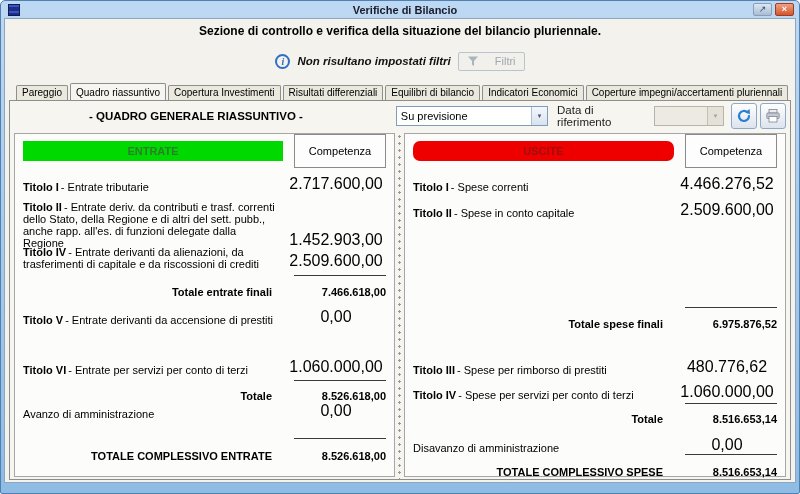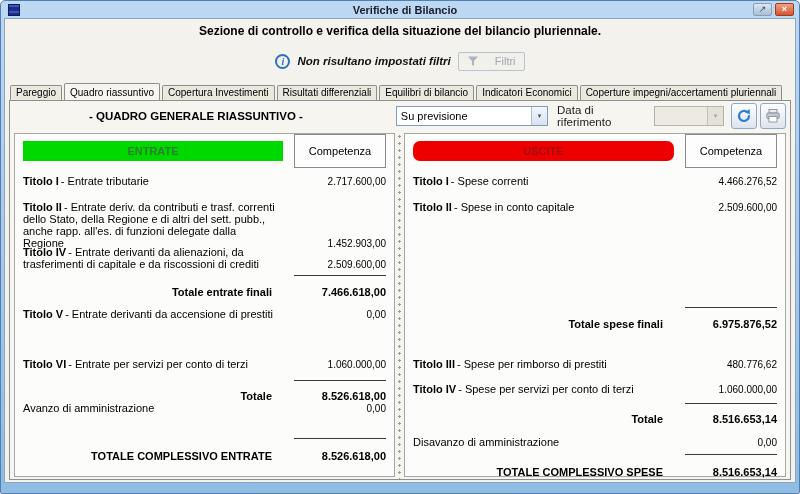--- a/index.html
+++ b/index.html
@@ -25,21 +25,21 @@
   .window-content { height: 465px; background: #f3f2ec; border: 1px solid #8ca6c0; overflow: hidden; }
 
   .page-subtitle { margin-top: 5px; height: 16px; text-align: center; font-size: 12px; font-weight: bold; color: #000; }
   .filter-row { margin-top: 11px; height: 20px; display: flex; justify-content: center; align-items: center; gap: 7px; }
   .info-icon { width: 15px; height: 15px; border: 2px solid #2f6fc4; border-radius: 50%; color: #2f6fc4;
                font: bold italic 10px "Liberation Serif", serif; display: flex; align-items: center; justify-content: center; }
   .filter-status { font-size: 11.5px; font-weight: bold; font-style: italic; color: #111; }
   .filter-btn { display: inline-flex; align-items: center; gap: 16px; height: 19px; padding: 0 8px;
                 background: #f1f0ea; border: 1px solid #b9c3d2; border-radius: 2px; color: #a0a8b2; font-size: 11px; }
 
-  .tabs { margin-top: 12px; height: 17px; display: flex; align-items: flex-end; gap: 2px; padding-left: 5px; position: relative; z-index: 2; overflow: hidden; }
+  .tabs { margin-top: 12px; height: 17px; display: flex; align-items: flex-end; gap: 2px; padding-left: 11px; position: relative; z-index: 2; overflow: hidden; }
   .tab { height: 15px; padding: 1px 5px 0; font-size: 10px; background: #ebe8de; border: 1px solid #8e8e8e; border-bottom: none;
          border-radius: 2px 2px 0 0; white-space: nowrap; color: #000; cursor: default; }
   .tab.active { height: 18px; padding-top: 3px; background: #f6f5f0; margin-bottom: -1px; z-index: 3; }
 
   .tab-page { margin: 0 4px; height: 380px; border: 1px solid #8e8e8e; background: #f6f5f0; }
 
   .toolbar { height: 30px; display: flex; align-items: center; padding: 0 4px; }
   .section-title { width: 378px; text-align: center; font-size: 11.5px; font-weight: bold; color: #000; }
   .combo { display: flex; width: 158px; height: 20px; border: 1px solid #7f9db9; background: #fff; margin-left: 18px; }
   .combo .val { flex: 1; font-size: 11px; padding: 3px 0 0 4px; overflow: hidden; white-space: nowrap; }
@@ -65,21 +65,21 @@
   .bar.green-text { color: #2e7d2e; }
   .bar.red-text { color: #9e0f0f; border-radius: 7px; }
   .colhead { width: 92px; height: 34px; align-self: center; border: 1px solid #8a8a8a; background: #fdfdfd;
              display: flex; align-items: center; justify-content: center; font-size: 11px; color: #000; }
 
   .rows { display: grid; grid-template-rows: 36px 44px 28px 32px 50px 25px 23px 34px 16px 27px; }
   .item-row, .plain-row { display: flex; justify-content: space-between; align-items: flex-end; align-self: start; width: 100%; }
   .ilabel { flex: 1; padding-right: 8px; font-size: 11px; line-height: 12px; color: #000; }
   .ilabel b { font-weight: bold; }
   .ilabel .desc { margin-left: 2px; }
-  .ivalue { width: 100px; flex: none; text-align: right; font-size: 10px; color: #000; }
+  .ivalue { width: 100px; flex: none; text-align: center; font-size: 16px; color: #000; }
   .pt14 { padding-top: 14px; } .pt4 { padding-top: 4px; } .pt5 { padding-top: 5px; }
   .pt7 { padding-top: 7px; } .pt3 { padding-top: 3px; }
   .total-row { width: 100%; }
   .sep { width: 92px; margin-left: auto; border-top: 1px solid #3a3a3a; }
   .total-row .sep { margin-top: 6px; }
   .total-row .trow { margin-top: 10px; display: flex; justify-content: flex-end; align-items: baseline; }
   .total-row.tight .sep { margin-top: 4px; }
   .total-row.tight .trow { margin-top: 9px; }
   .total-row.grand .sep { margin-top: 5px; }
   .total-row.grand .trow { margin-top: 11px; }

